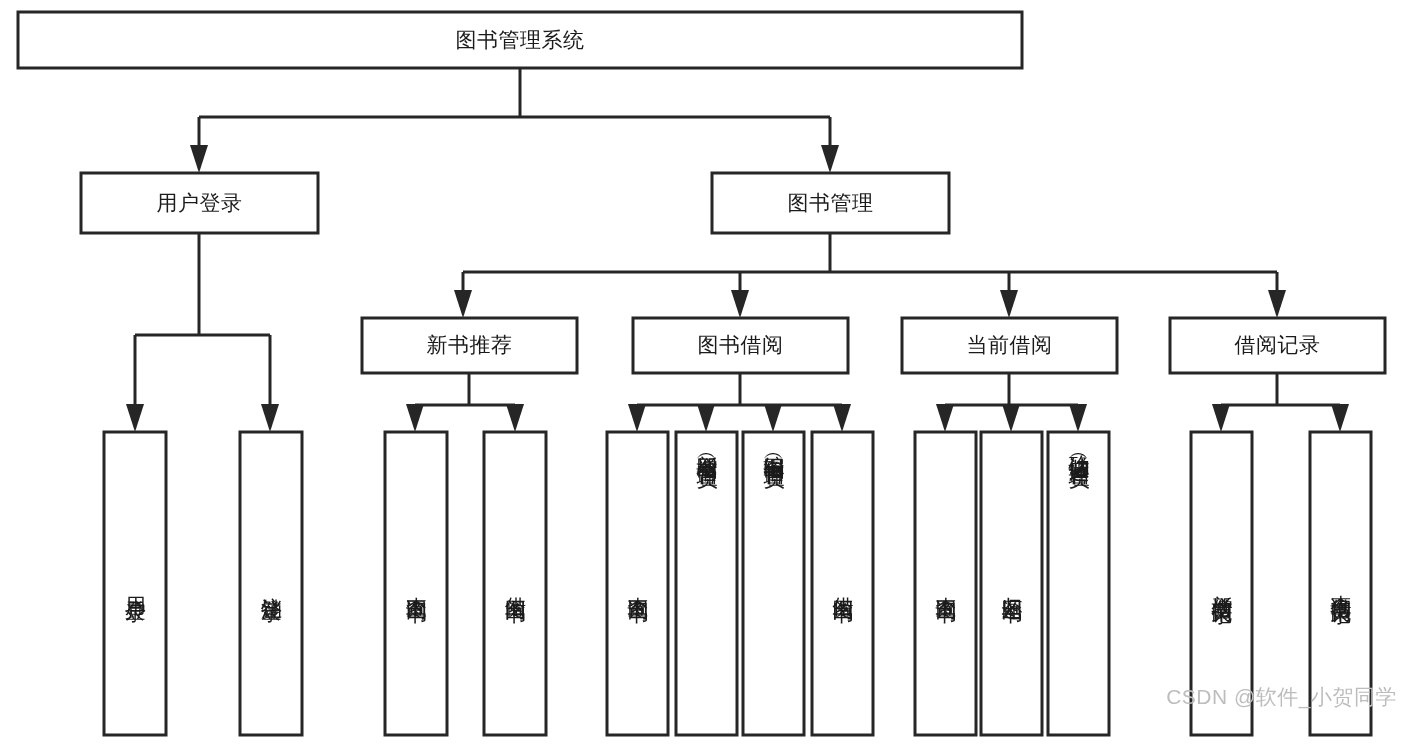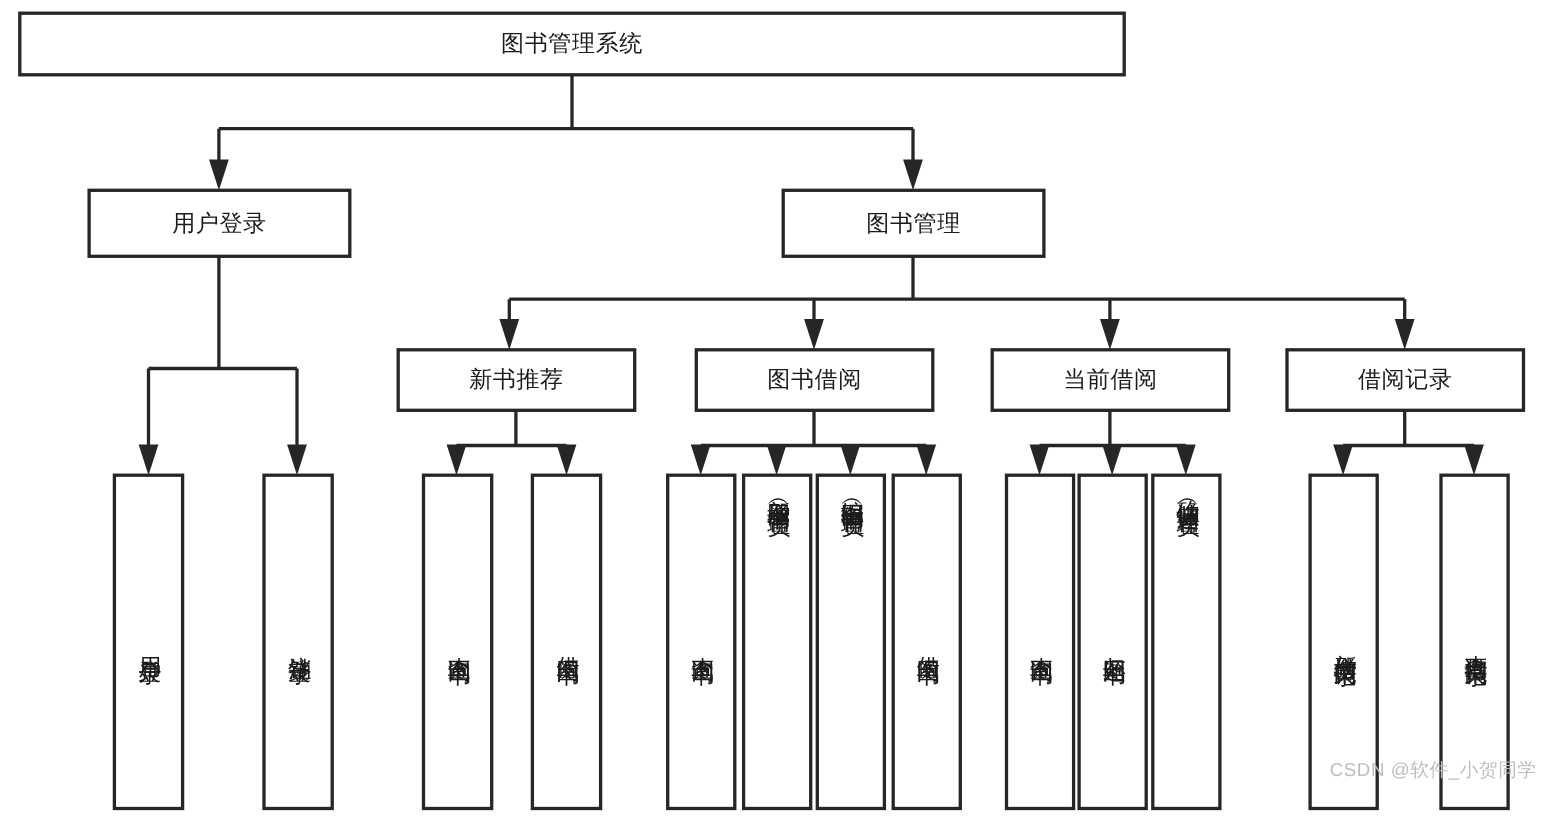--- a/index.html
+++ b/index.html
@@ -69,21 +69,21 @@
     color: #1b1b1b;
     letter-spacing: 2px;
     white-space: nowrap;
     text-align: center;
   }
   .watermark {
     position: absolute;
     right: 8px;
     bottom: 6px;
     font-family: "Liberation Sans", "DejaVu Sans", sans-serif;
-    font-size: 17px;
+    font-size: 21px;
     color: #bdbdbd;
     letter-spacing: 0.5px;
     white-space: nowrap;
   }
 </style>
 </head>
 <body>
 
 <div id="diagram-root">
 

